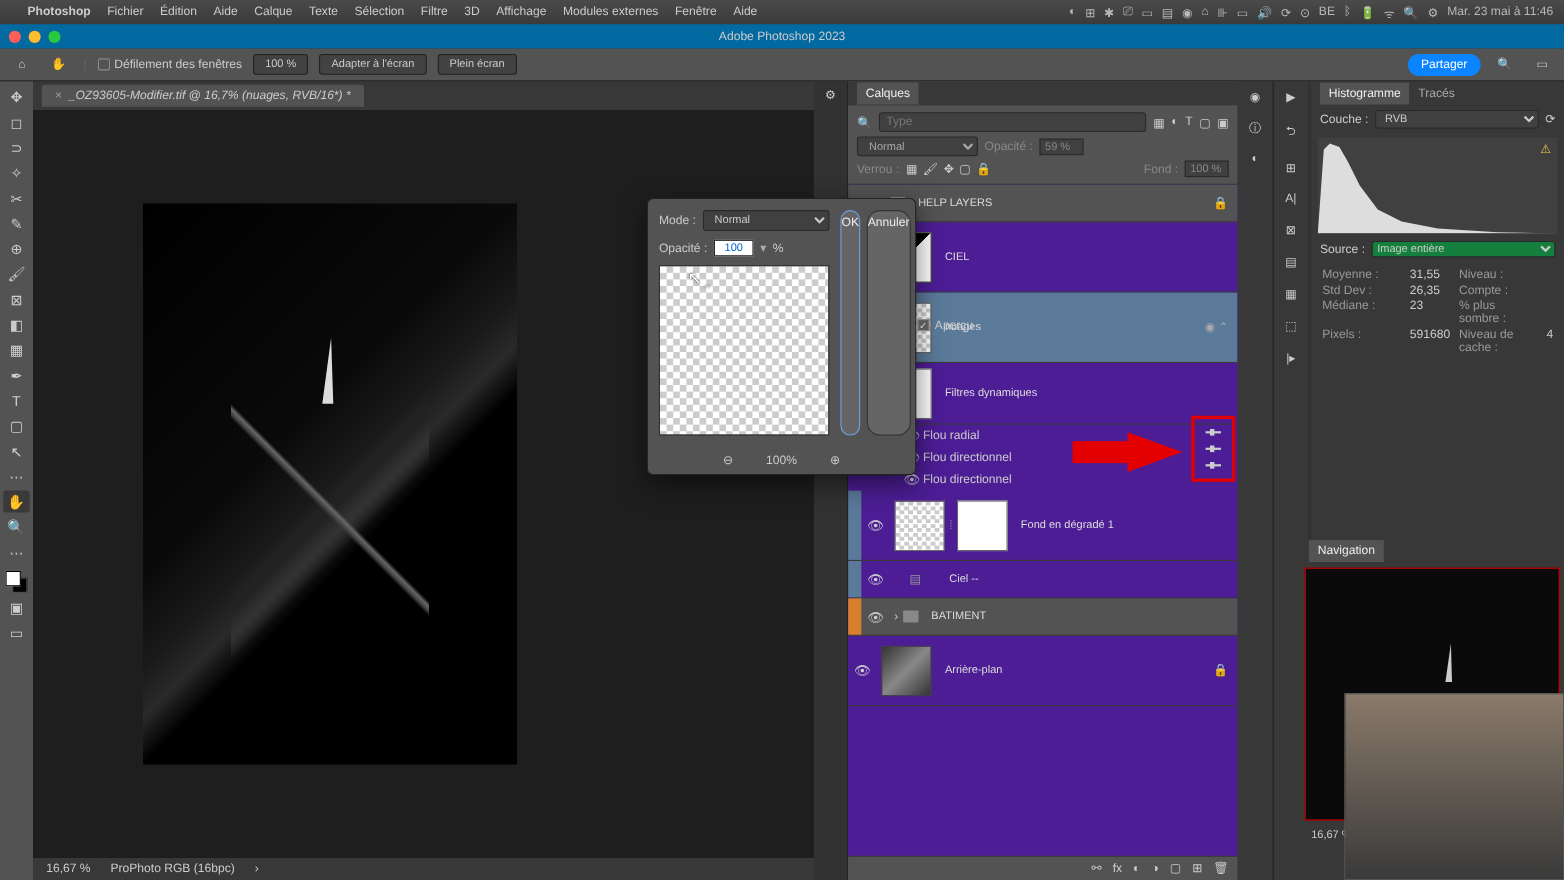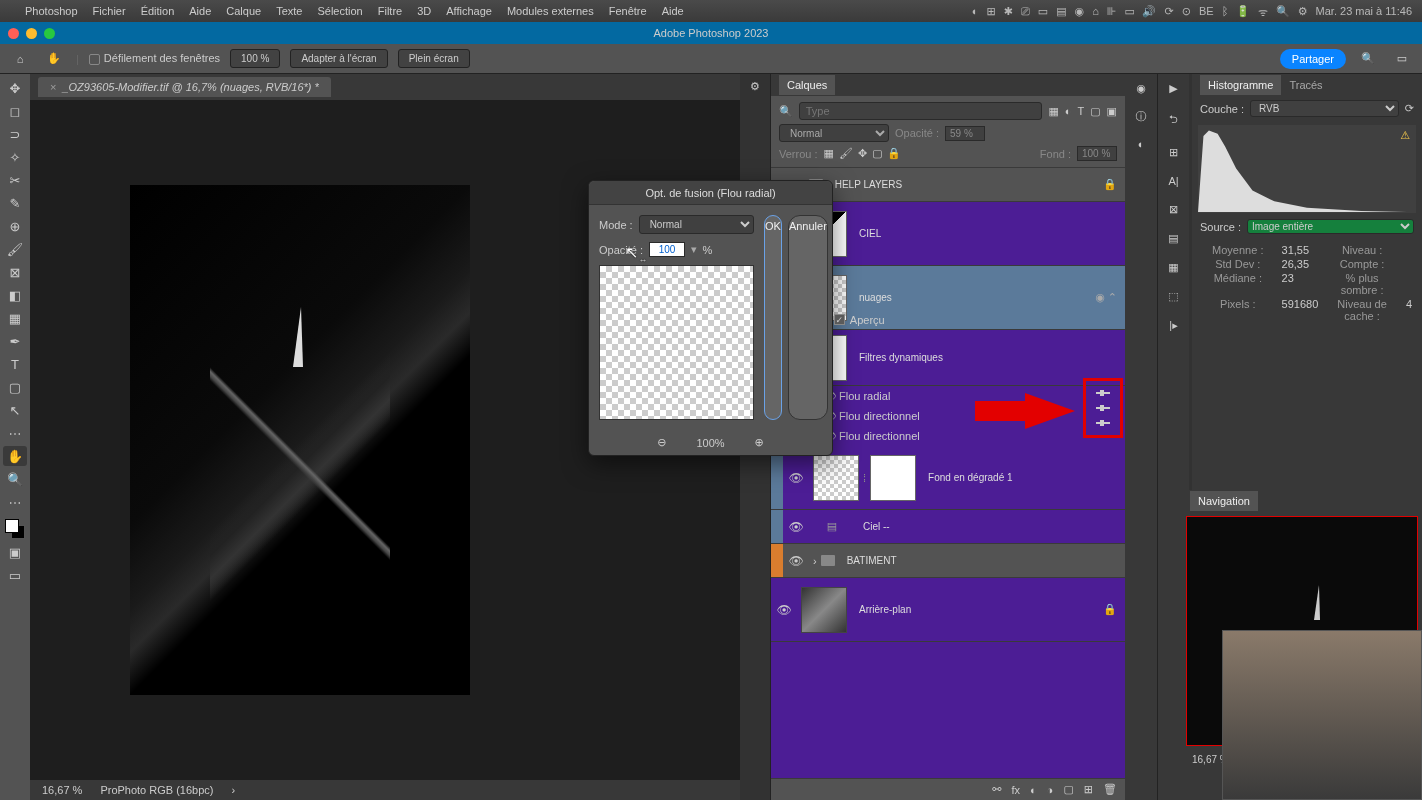--- a/index.html
+++ b/index.html
@@ -1,19 +1,19 @@
 <!DOCTYPE html>
 <html><head>
 <meta charset="utf-8">
 <style>
 *{box-sizing:border-box;margin:0;padding:0;font-family:-apple-system,"Helvetica Neue",Arial,sans-serif;font-size:11px;color:#ccc;user-select:none}
 body{background:#323232;width:1422px;height:800px;overflow:hidden;position:relative}
 .menubar{height:22px;background:linear-gradient(#4a4a4a,#3a3a3a);display:flex;align-items:center;padding:0 10px;gap:15px;color:#ddd;font-size:12px}
 .menubar .apple{font-size:14px}
-.menubar .app-name{font-weight:400}
+.menubar .app-name{font-weight:700}
 .menubar .spacer{flex:1}
 .menubar .right{display:flex;gap:8px;align-items:center;font-size:12px}
 .menubar .right span{opacity:.85}
 .titlebar{height:22px;background:#0369a1;display:flex;align-items:center;justify-content:center;color:#ccc;position:relative}
 .traffic{position:absolute;left:8px;display:flex;gap:7px}
 .traffic div{width:11px;height:11px;border-radius:50%}
 .optbar{height:30px;background:#535353;display:flex;align-items:center;padding:0 8px;gap:10px;border-bottom:1px solid #222}
 .icon-btn{width:24px;height:24px;display:flex;align-items:center;justify-content:center;border-radius:3px}
 .pill{background:#424242;border:1px solid #222;border-radius:3px;padding:3px 10px;color:#ccc;font-size:10px}
 .checkbox{width:11px;height:11px;border:1px solid #888;border-radius:2px;display:inline-block;vertical-align:middle;margin-right:4px}
@@ -64,21 +64,21 @@
 .red-box{position:absolute;border:3px solid #e30000;right:2px;width:40px;height:60px;top:210px;display:flex;flex-direction:column;justify-content:space-around;align-items:center;padding:4px 0}
 .slider-ic{width:14px;height:2px;background:#ccc;position:relative}
 .slider-ic:before{content:"";position:absolute;width:4px;height:6px;background:#ccc;top:-2px;left:4px}
 .arrow{position:absolute;right:50px;top:225px;width:0;height:0;border-top:18px solid transparent;border-bottom:18px solid transparent;border-left:50px solid #e30000}
 .arrow:before{content:"";position:absolute;left:-100px;top:-10px;width:55px;height:20px;background:#e30000}
 .layer-footer{height:22px;background:#535353;display:flex;align-items:center;justify-content:flex-end;gap:10px;padding:0 8px;border-top:1px solid #3a3a3a;color:#999}
 .histo-panel{width:230px;background:#383838;display:flex;flex-direction:column;margin-left:3px}
 .histo-area{background:#404040;height:88px;margin:4px 6px;position:relative}
 .hist-svg{position:absolute;inset:0}
 .histo-stats{padding:4px 10px;font-size:10px;color:#bbb;display:grid;grid-template-columns:1fr auto 1fr auto;row-gap:2px;column-gap:8px}
-.histo-stats .lbl{text-align:center;color:#999}
+.histo-stats .lbl{text-align:left;color:#999}
 .nav-panel{position:absolute;right:0;bottom:0;width:240px;background:#383838}
 .nav-img{height:150px;background:#0a0a0a;margin:4px;border:1px solid #e30000;position:relative}
 .nav-img:after{content:"";position:absolute;left:55%;top:30%;width:0;height:0;border-left:5px solid transparent;border-right:1px solid transparent;border-bottom:35px solid #ccc}
 .webcam{position:absolute;right:0;bottom:0;width:200px;height:170px;background:linear-gradient(#8a7a6a,#3a3a3a);border:1px solid #555}
 .dialog{position:absolute;left:588px;top:180px;width:245px;background:#535353;border:1px solid #222;border-radius:6px;box-shadow:0 8px 24px rgba(0,0,0,.5)}
 .dlg-title{height:24px;background:#434343;display:flex;align-items:center;justify-content:center;color:#ddd;font-size:11px;border-radius:6px 6px 0 0;border-bottom:1px solid #333}
 .dlg-body{padding:10px;display:flex;gap:10px}
 .dlg-left{flex:1;display:flex;flex-direction:column;gap:8px}
 .dlg-row{display:flex;align-items:center;gap:6px;font-size:10px}
 .dlg-select{background:#404040;border:1px solid #2a2a2a;padding:2px 6px;flex:1;color:#ccc;border-radius:3px;font-size:10px}
@@ -394,21 +394,20 @@
   <div class="panel-tabs">
       <div class="ptab active">Navigation</div>
     </div>
   <div class="nav-img" style="height:230px"></div>
   <div style="padding:4px 10px;font-size:10px;color:#ccc">16,67 %</div>
 </div>
 
 <div class="webcam"></div>
 
 <div class="dialog">
-  <div class="dlg-title">Opt. de fusion (Flou radial)</div>
   <div class="dlg-body">
     <div class="dlg-left">
       <div class="dlg-row">
         <span>Mode :</span>
         <select class="dlg-select"><option>Normal</option></select>
       </div>
       <div class="dlg-row">
         <span>Opacité :</span>
         <input class="dlg-input" value="100" style="">
         <span style="color:#aaa">▾</span>

